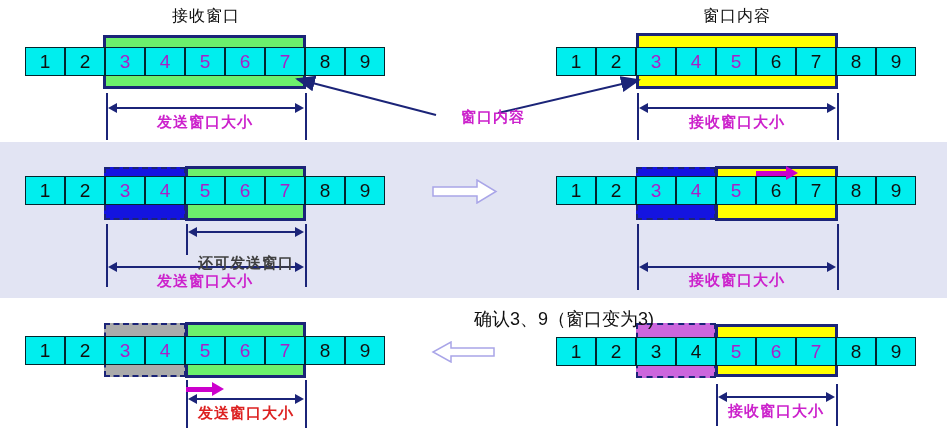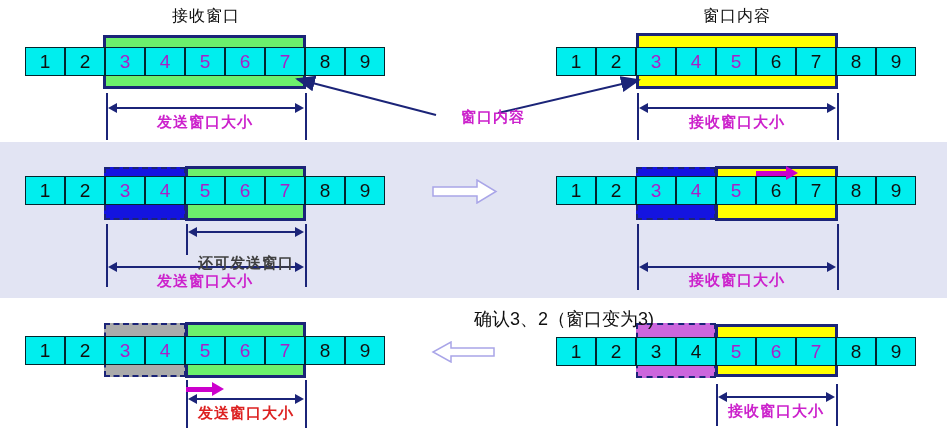--- a/index.html
+++ b/index.html
@@ -38,21 +38,21 @@
     <line x1="498" y1="113" x2="639" y2="80" stroke="#1B2478" stroke-width="2" marker-end="url(#ah)"></line>
   </svg>
 
   <div class="note" style="left:405px;top:108px;width:120px;font-size:15px;font-weight:600;color:#CC22CC;letter-spacing:1px;">窗口内容</div>
 
 
   <svg class="overlay" style="left:432px;top:179px;" width="66" height="25" viewBox="0 0 66 25">
     <polygon points="1,8 45,8 45,1 64,12.5 45,24 45,17 1,17" fill="#ffffff" stroke="#A9A5E8" stroke-width="1.5"></polygon>
   </svg>
 
-  <div class="note" style="left:394px;top:307px;width:260px;font-size:18px;">确认3、2（窗口变为3)</div>
+  <div class="note" style="left:394px;top:307px;width:260px;font-size:18px;">确认3、9（窗口变为3)</div>
 
   <svg class="overlay" style="left:431px;top:341px;" width="64" height="22" viewBox="0 0 64 22">
     <polygon points="63,7 20,7 20,1 2,11 20,21 20,15 63,15" fill="#ffffff" stroke="#A9A5E8" stroke-width="1.5"></polygon>
   </svg>
 
   <div id="diagrams">
       <div style="position: absolute; left: 0px; top: 0px;">
         <div class="win" style="left: 103px; top: 35px; width: 203px; height: 54px; background: rgb(108, 240, 108); border: 3px solid rgb(27, 36, 120);"></div>
         <div class="cell" style="left: 25px; top: 47px; background: rgb(0, 238, 238); border: 1px solid rgb(2, 39, 46); color: rgb(16, 16, 16);">1</div>
         <div class="cell" style="left: 65px; top: 47px; background: rgb(0, 238, 238); border: 1px solid rgb(2, 39, 46); color: rgb(16, 16, 16);">2</div>

